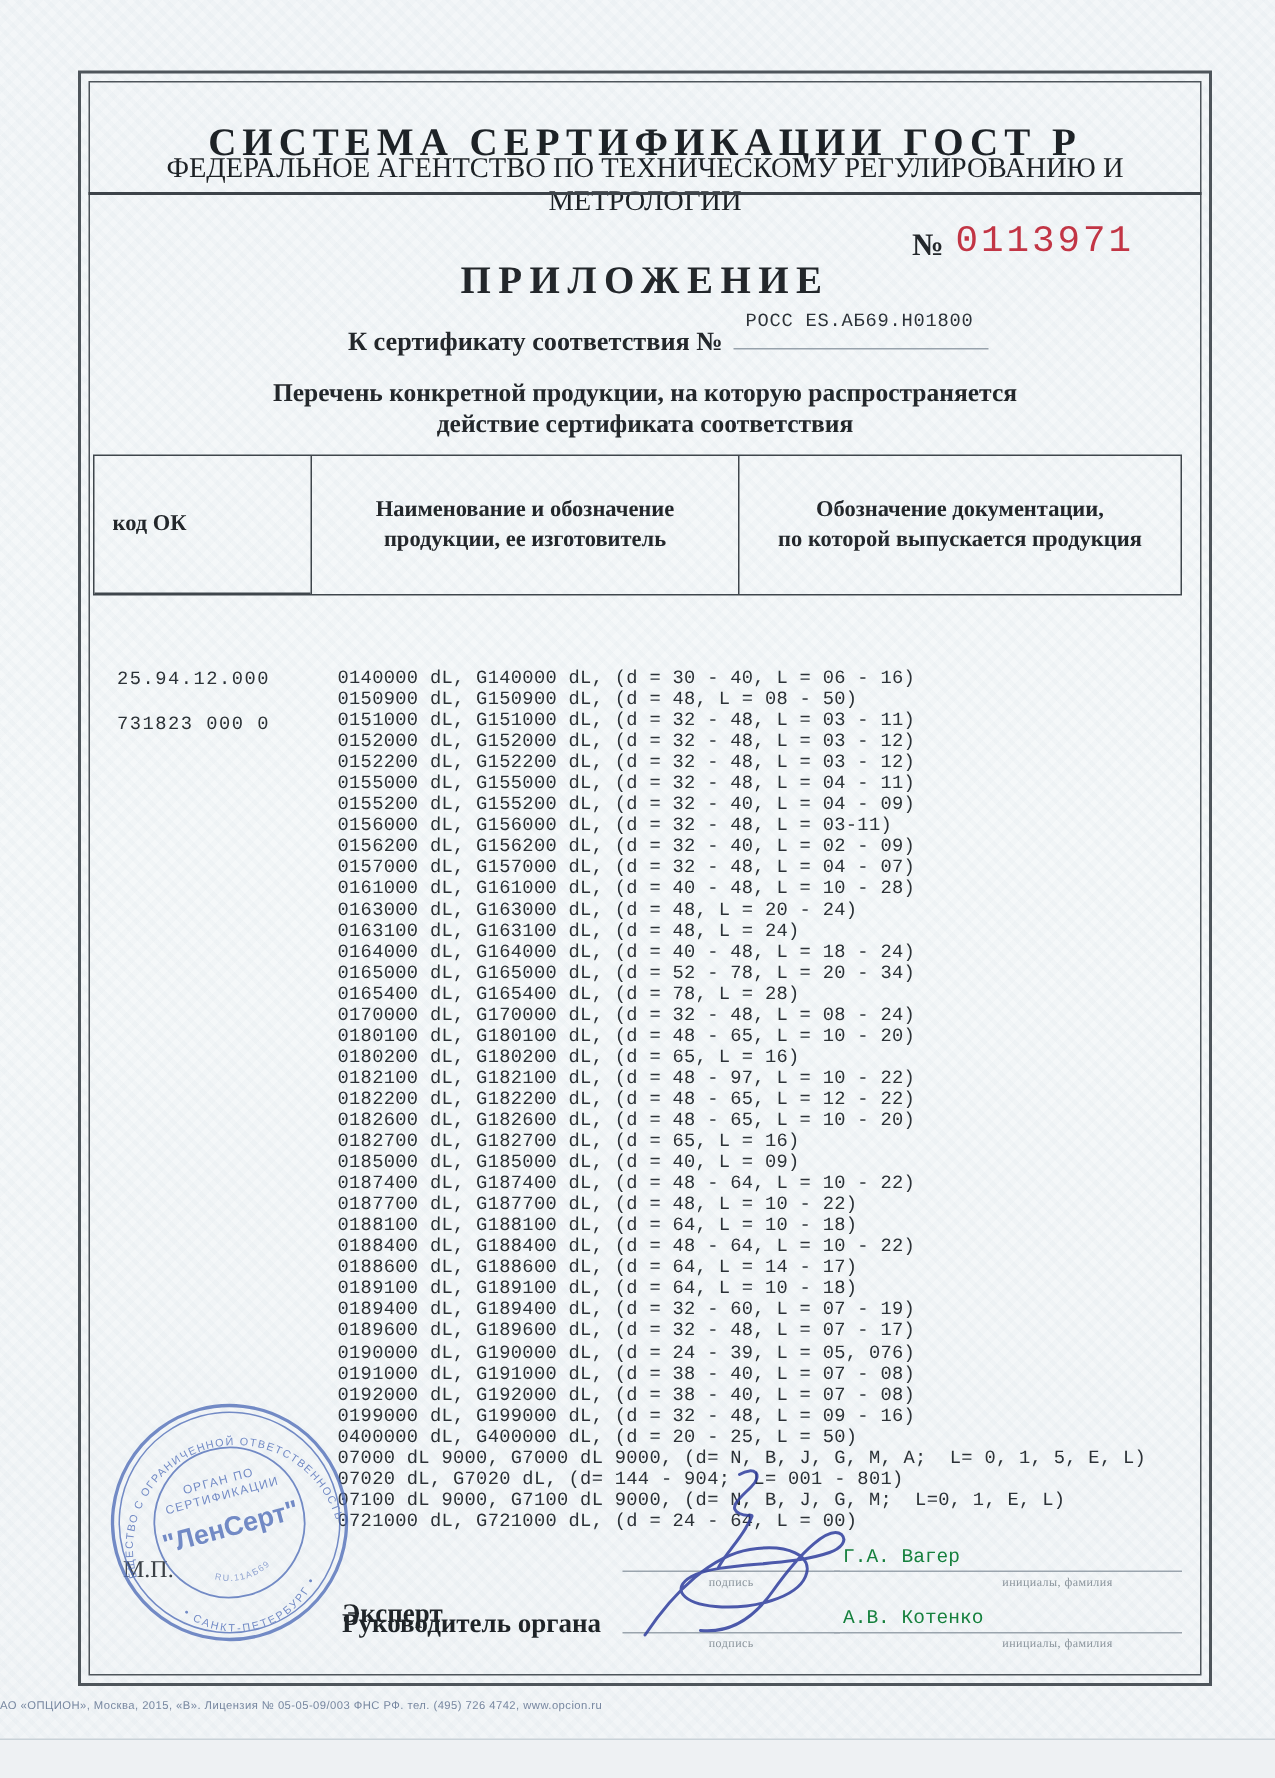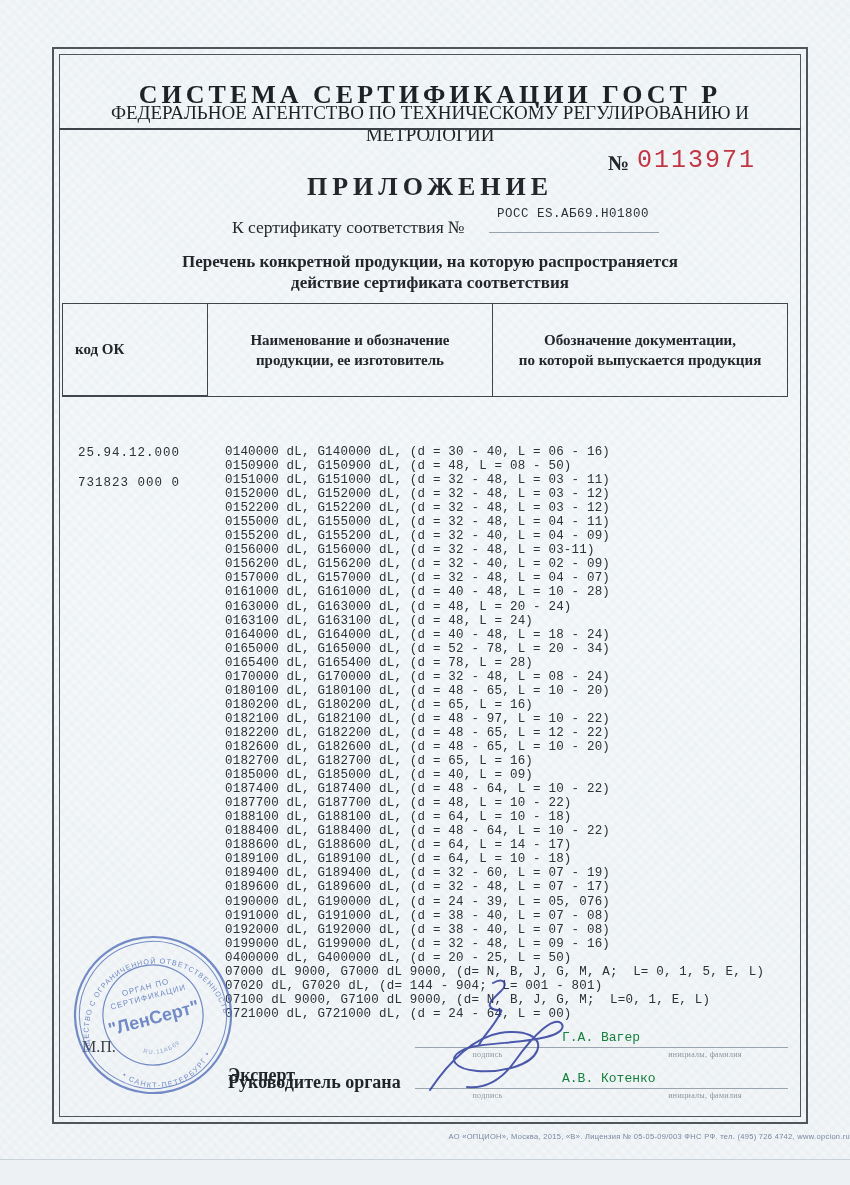--- a/index.html
+++ b/index.html
@@ -43,21 +43,21 @@
   .header-rule{
     left:59px;top:128px;width:742px;height:2px;background:#3d4349;
   }
   .no-label{left:608px;top:151px;font-size:21px;font-weight:bold;}
   .no-value{
     left:637px;top:146px;
     font-family:"Liberation Mono",monospace;
     font-size:25px;letter-spacing:2px;color:var(--accent-red);
   }
   .appendix-title{top:172px;font-size:26px;font-weight:bold;letter-spacing:5px;}
-  .cert-label{left:232px;top:217px;font-size:17.5px;font-weight:normal;}
+  .cert-label{left:232px;top:217px;font-size:17.5px;font-weight:bold;}
   .cert-no{
     left:497px;top:207px;
     font-family:"Liberation Mono",monospace;font-size:12.5px;letter-spacing:.5px;color:#2c3238;
   }
   .cert-underline{left:489px;top:232px;width:170px;border-top:1.5px solid #97a2ac;}
   .purpose-1{top:252px;font-size:17px;font-weight:bold;}
   .purpose-2{top:273px;font-size:17px;font-weight:bold;}
 
   .tbl{
     left:62px;top:303px;width:726px;height:94px;
@@ -83,21 +83,21 @@
   .products{
     left:225px;top:445px;font-size:12.5px;line-height:14.05px;
     white-space:pre;color:#2b3136;letter-spacing:.2px;
   }
   .mp-label{left:82px;top:1038px;font-size:16px;color:#3a4046;}
   .sig-label{left:228px;font-size:18px;font-weight:bold;color:#1f2428;}
   .sig-line{border-top:1px solid #9aa4ad;height:1px;}
   .sig-caption{font-size:8px;color:#8a949c;text-align:center;letter-spacing:.3px;}
   .sig-name{font-family:"Liberation Mono",monospace;font-size:13px;color:#15803d;}
   .footer-note{
-    left:0;top:1132px;width:850px;text-align:right;
+    left:0;top:1132px;width:850px;text-align:left;
     font-family:"Liberation Sans",sans-serif;
     font-size:7.5px;color:#7787a0;letter-spacing:.3px;
   }
   svg text{font-family:"Liberation Sans",sans-serif;}
   .stamp-svg{left:63px;top:925px;opacity:.78;z-index:5;}
   .sign-svg{left:395px;top:975px;z-index:4;}
 </style>
 </head>
 <body>
 

